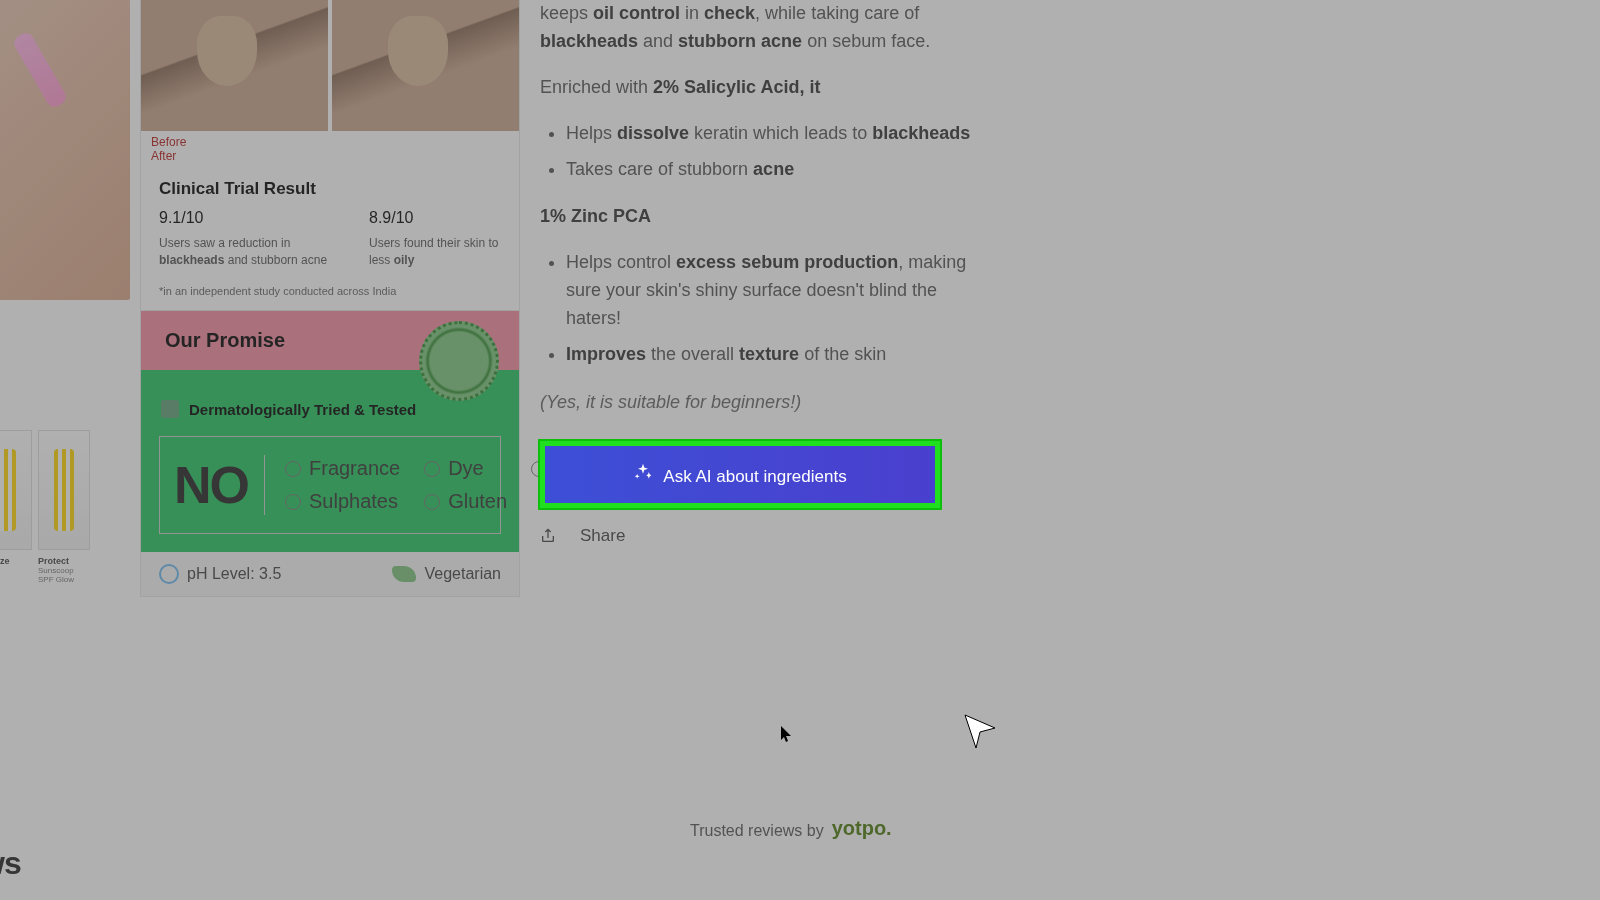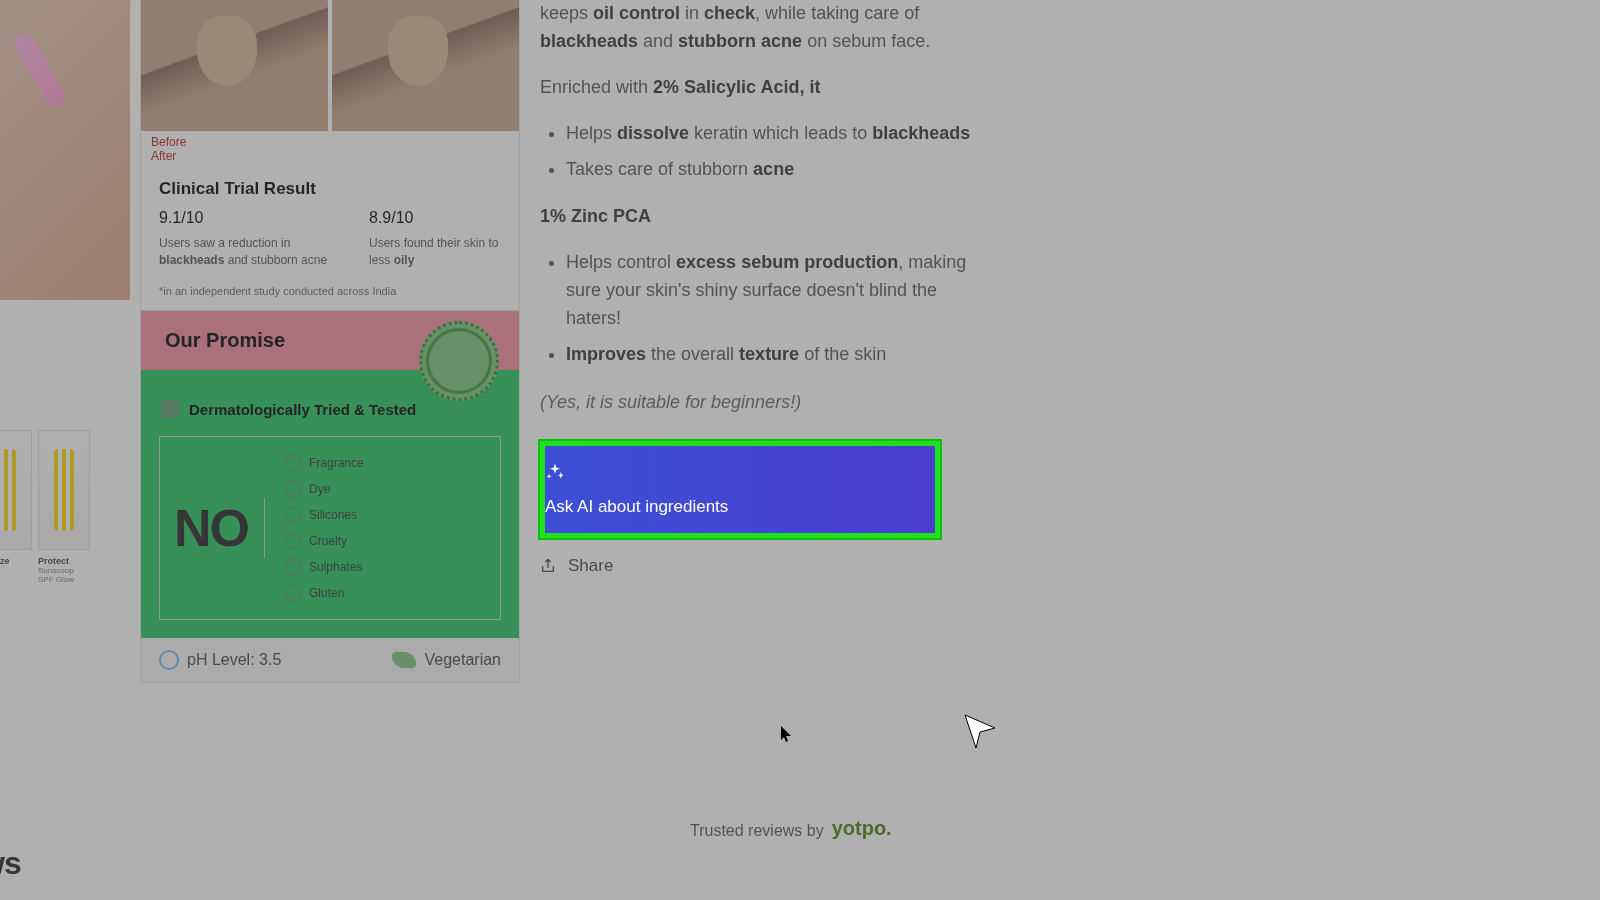--- a/index.html
+++ b/index.html
@@ -122,23 +122,23 @@
     margin: 0 18px 18px;
     border:1px solid #ccc;
     display:flex;
     align-items:center;
     padding:18px 14px;
     gap:20px;
   }
   .no-big { font-size:52px; font-weight:800; letter-spacing:-2px; color:#222; padding-right:16px; border-right:1px solid #ccc; }
   .no-grid {
     display:grid;
-    grid-template-columns: 1fr;
+    grid-template-columns: 1fr 1fr 1fr 1fr;
     gap:10px 24px;
-    font-size:12px;
+    font-size:20px;
     color:#333;
   }
   .no-item { display:flex; align-items:center; gap:8px; }
   .no-item .ico { width:16px; height:16px; border:1.5px solid #777; border-radius:50%; position:relative; }
   .ph-row {
     display:flex;
     justify-content:space-between;
     padding:12px 18px;
     background:#f6f6f6;
     font-size:16px;
@@ -190,34 +190,33 @@
   }
   .ask-ai-btn {
     width:400px;
     padding:16px 0;
     background: linear-gradient(90deg,#3d4fd6,#4a3fce);
     color:#fff;
     font-size:17px;
     border:5px solid #1fdf1f;
     box-shadow: 0 0 0 2px #0bbf0b;
     display:flex;
-    align-items:flex-start;
+    align-items:flex-end;
     justify-content:center;
     gap:10px;
     cursor:pointer;
     position:relative;
     z-index:100;
-    flex-direction:column;
   }
   .sparkle{display:inline-block;}
   .share-row {
     margin-top:18px;
     display:flex;
     align-items:center;
-    gap:12px;
+    gap:24px;
     font-size:17px;
     color:#444;
     cursor:pointer;
   }
   .share-row svg{width:16px;height:16px;}
   .trusted {
     position:absolute;
     left:690px;
     bottom:60px;
     font-size:16px;

